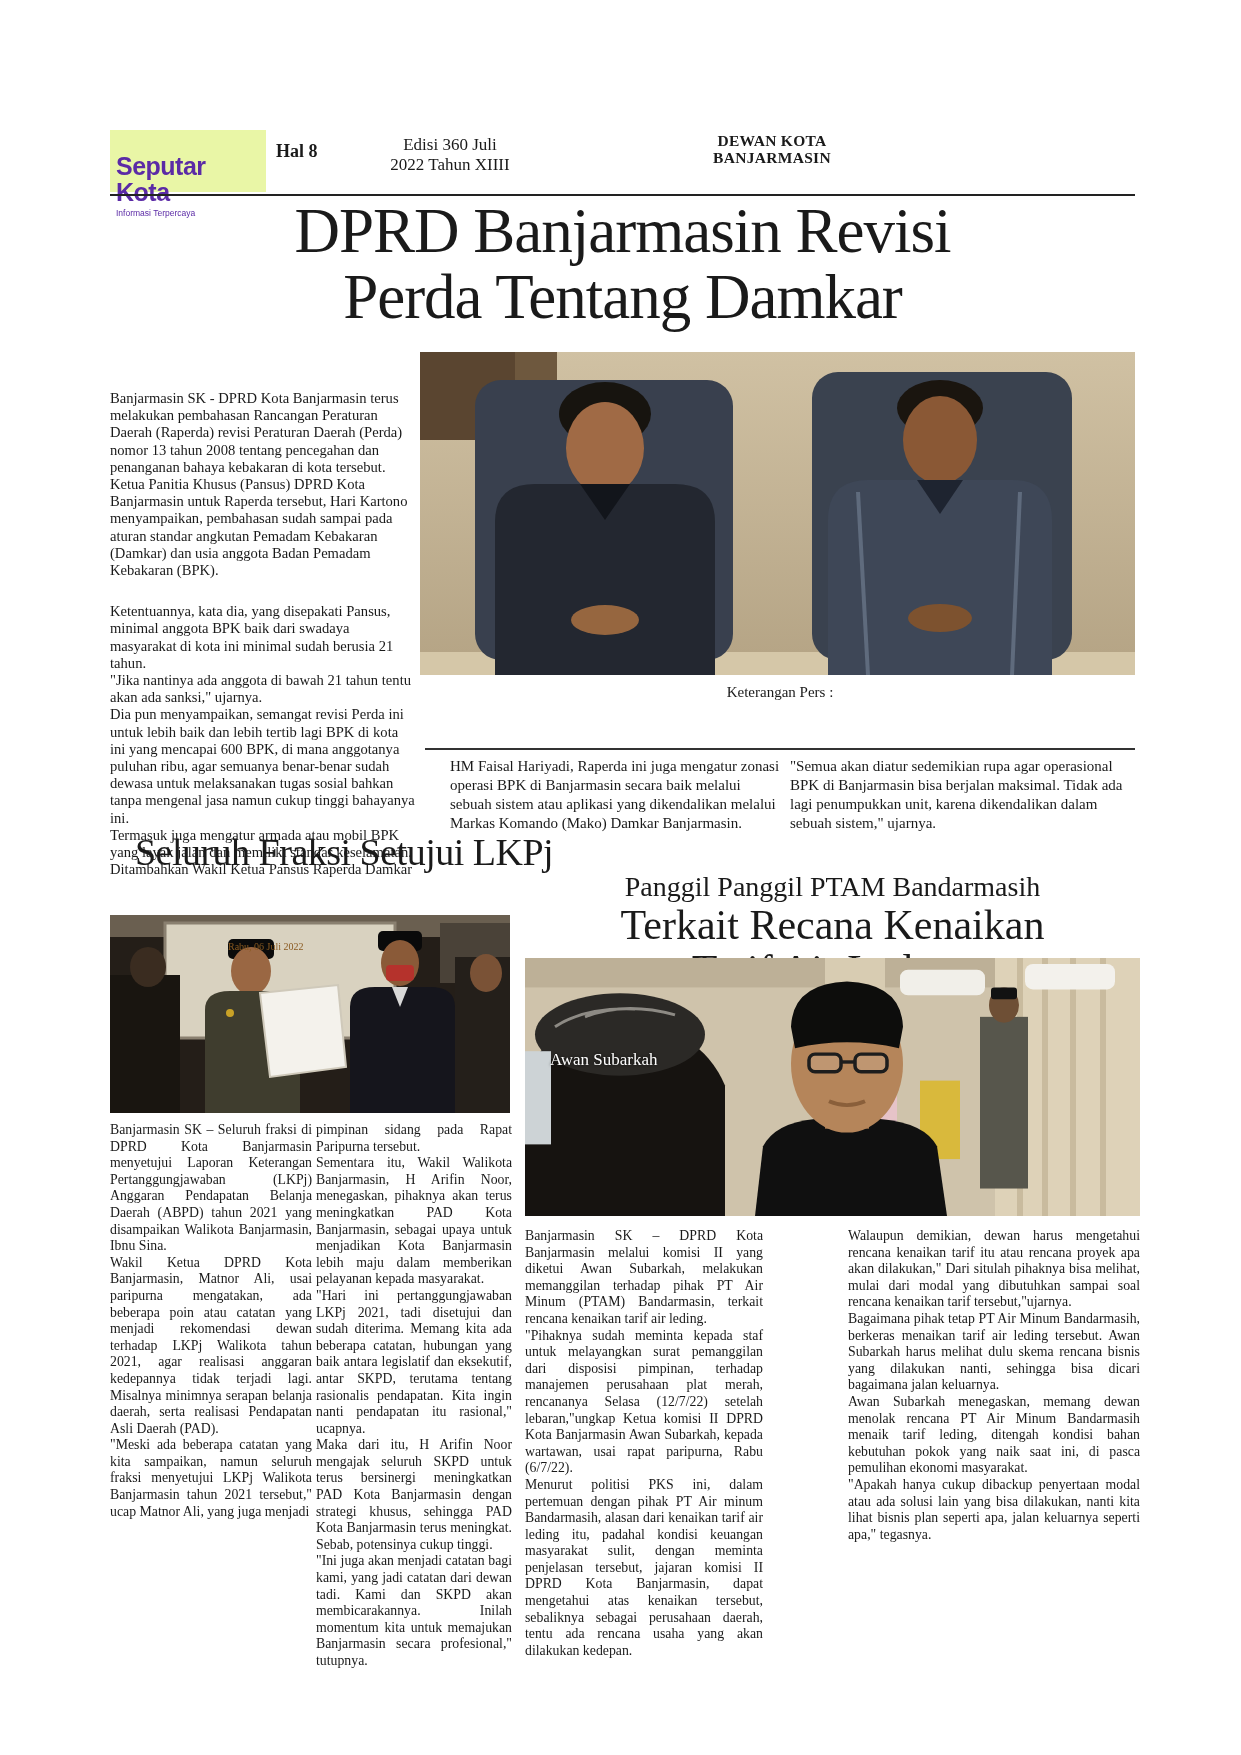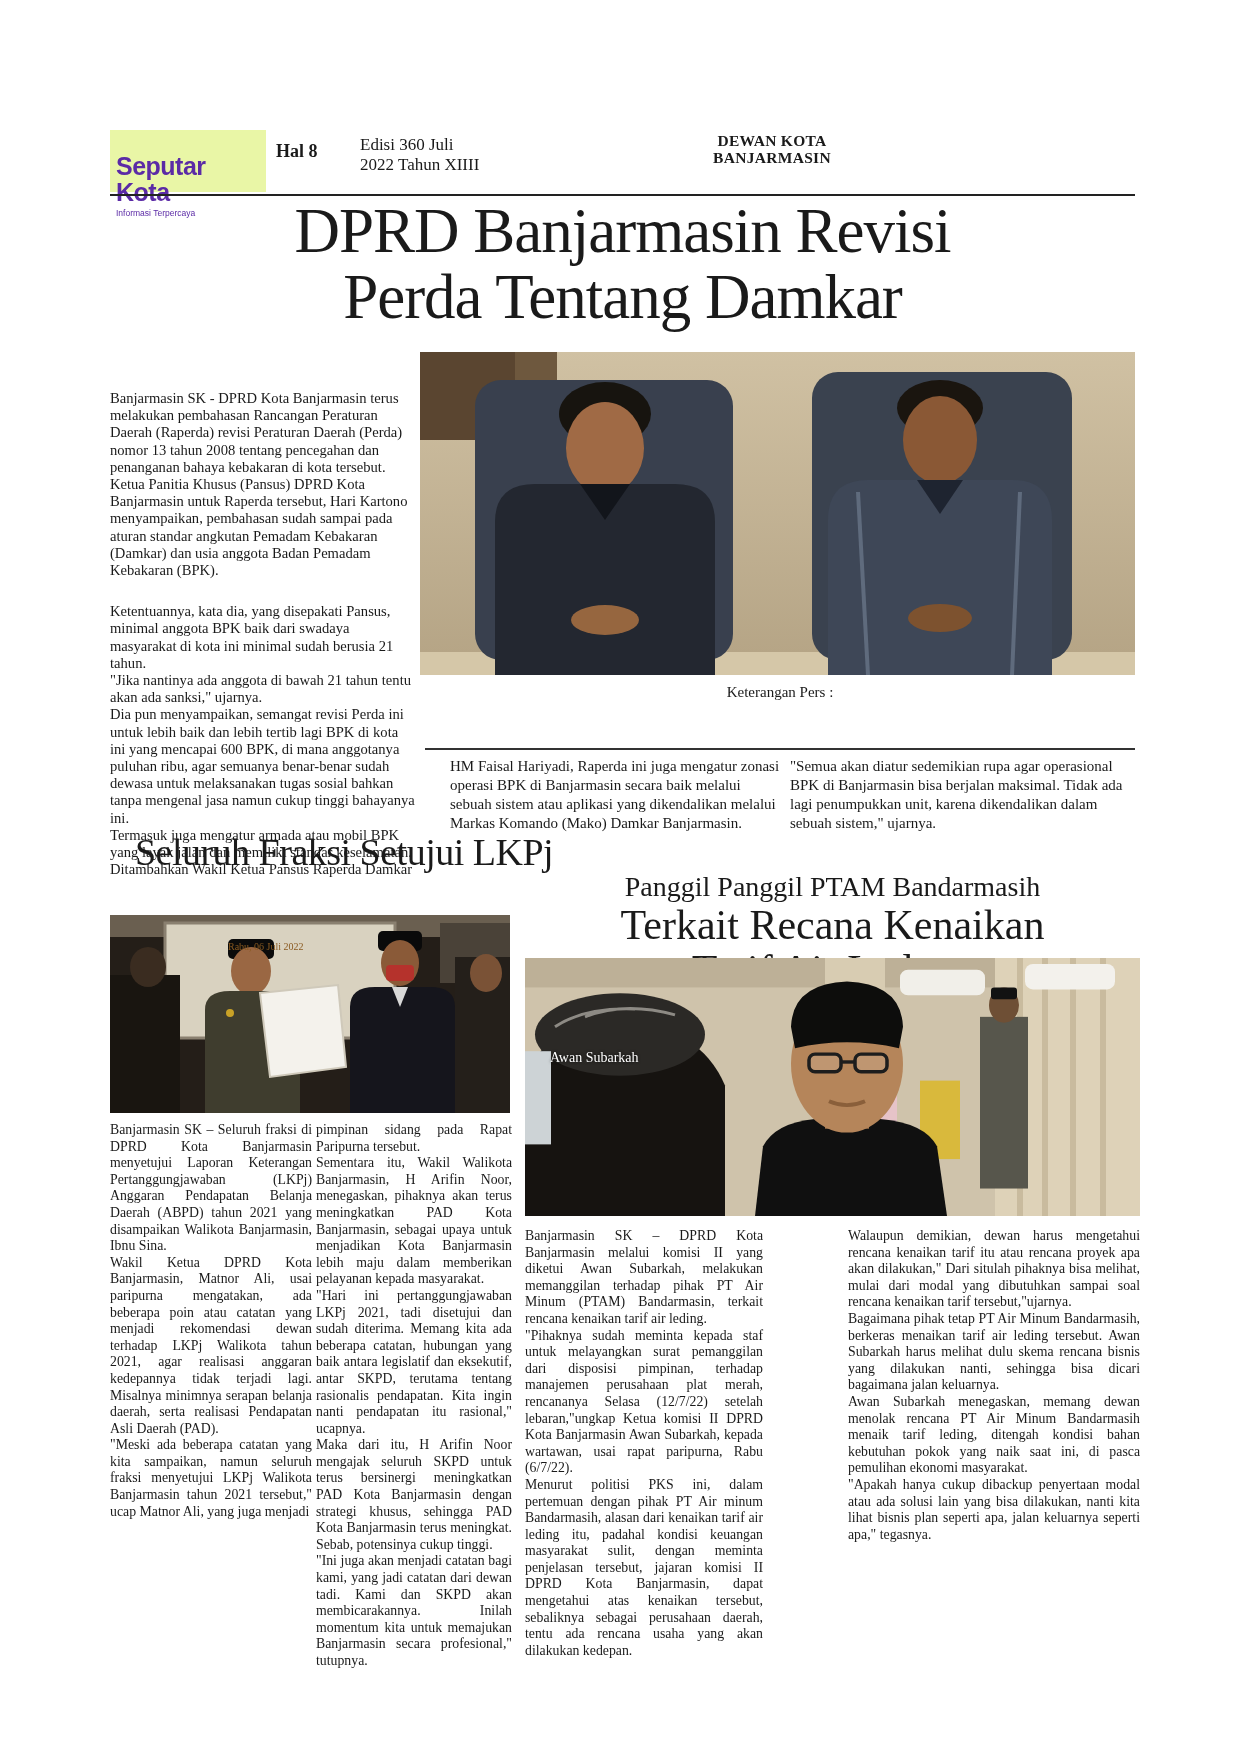--- a/index.html
+++ b/index.html
@@ -6,21 +6,21 @@
   .page{position:relative;width:1241px;height:1755px;background:#ffffff;overflow:hidden;
         font-family:"Liberation Serif", serif;color:#1a1a1a;}
   .abs{position:absolute;}
 
   
   .logo-box{left:110px;top:130px;width:156px;height:62px;background:#e9f6a6;padding:6px 4px 0 6px;box-sizing:border-box;}
   .logo-title{font-family:"Liberation Sans", sans-serif;font-weight:bold;font-size:25px;line-height:26px;
               color:#5b2aa6;letter-spacing:-0.5px;margin-top:17px;}
   .logo-tagline{font-family:"Liberation Sans", sans-serif;font-size:8.5px;color:#5b2aa6;margin-top:3px;}
   .hal{left:276px;top:141px;font-size:18px;font-weight:bold;}
-  .edition{left:360px;top:135px;width:180px;font-size:17px;line-height:20px;}
+  .edition{left:360px;top:135px;width:180px;text-align:center;font-size:17px;line-height:20px;}
   .org{left:688px;top:132px;width:168px;text-align:center;font-weight:bold;font-size:15.5px;line-height:17px;letter-spacing:0.3px;}
   .rule-top{left:110px;top:194px;width:1025px;height:2px;background:#222;}
 
   
   .h1{left:110px;top:198px;width:1025px;text-align:center;font-size:63px;line-height:66px;letter-spacing:-1px;}
 
   
   .a1col{left:110px;top:390px;width:307px;font-size:14.6px;line-height:17.2px;text-align:left;}
   .a1col p{margin:0;}
   .a1col p.gap{margin-top:24px;}
@@ -41,21 +41,21 @@
   .a2c2{left:316px;top:1122px;width:196px;}
   .a2c1,.a2c2,.a3c1,.a3c2{font-size:13.8px;line-height:16.6px;text-align:justify;}
   .a2c1 p,.a2c2 p,.a3c1 p,.a3c2 p{margin:0;}
 
   
   .h3a{left:525px;top:838px;width:615px;text-align:center;margin-top:33px;}
   .h3-line1{font-size:28px;line-height:32px;}
   .h3-line2{font-size:42px;line-height:45px;}
   .h3-line3{font-size:42px;line-height:45px;}
   .photo3{left:525px;top:958px;width:615px;height:258px;}
-  .photo-label{left:550px;top:1050px;color:#ffffff;font-size:14px;text-shadow:0 0 3px rgba(0,0,0,.8);}
+  .photo-label{left:550px;top:1050px;color:#ffffff;font-size:17px;text-shadow:0 0 3px rgba(0,0,0,.8);}
   .a3c1{left:525px;top:1228px;width:238px;}
   .a3c2{left:848px;top:1228px;width:292px;}
 
   svg{display:block;width:100%;height:100%;}
 </style>
 </head>
 <body>
 
 <div class="page">
 

